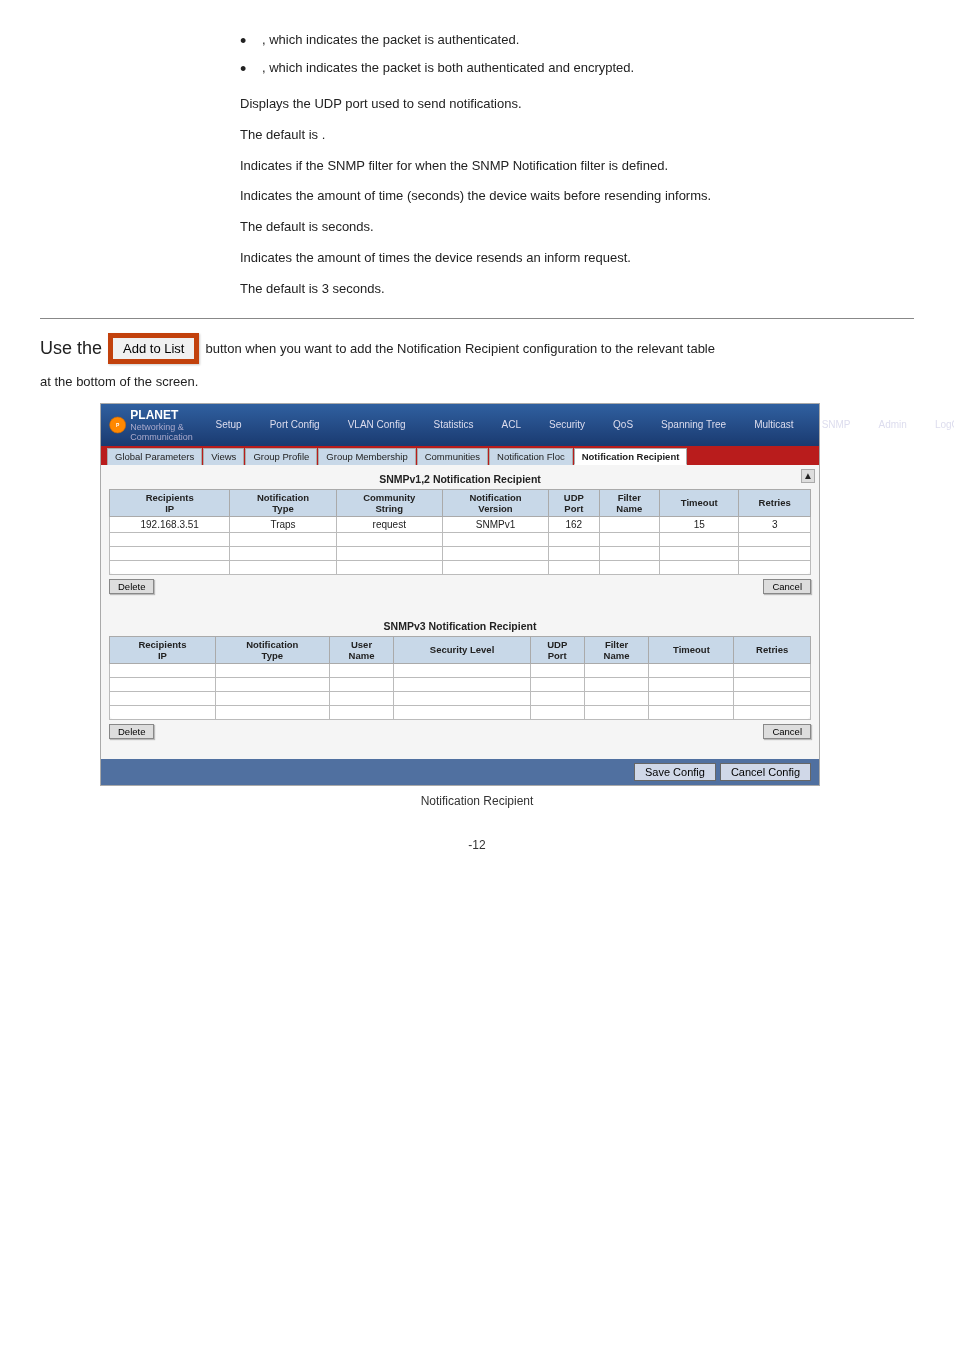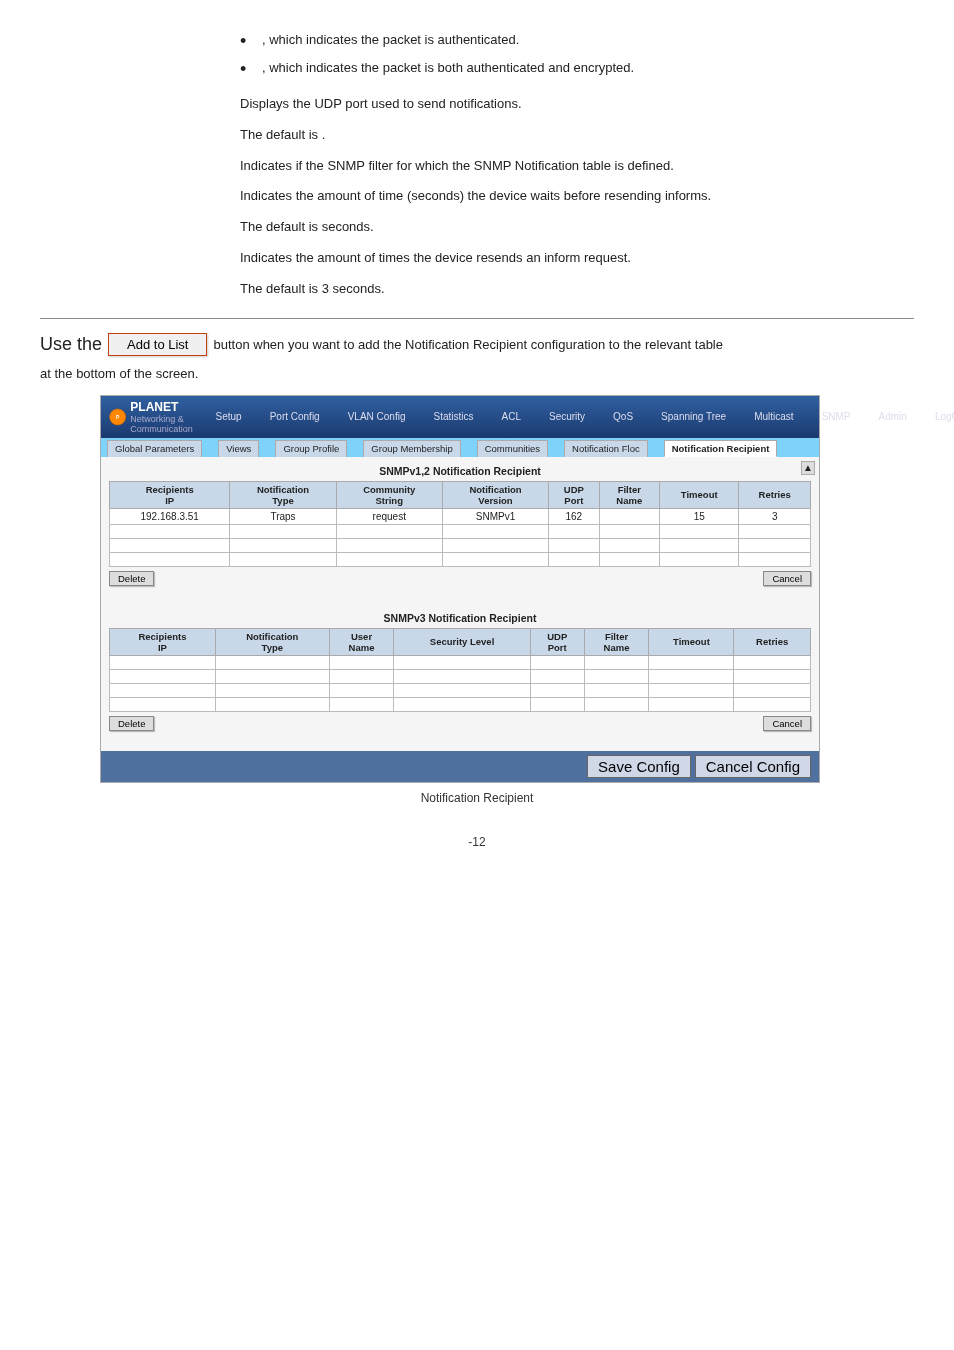--- a/index.html
+++ b/index.html
@@ -57,23 +57,23 @@
       display: flex;
       align-items: center;
       flex-wrap: wrap;
       gap: 6px;
       margin-bottom: 10px;
       font-size: 13px;
     }
 
     .add-to-list-btn {
       display: inline-block;
-      border: 1px solid #c2410c;
+      border: 5px solid #c2410c;
       background: #f0f0f0;
-      padding: 3px 18px;
+      padding: 3px 10px;
       font-size: 13px;
       font-weight: normal;
       cursor: pointer;
       box-shadow: 1px 1px 2px #ccc;
     }
 
     .use-the-label {
       font-size: 18px;
     }
 
@@ -136,25 +136,25 @@
 
     .planet-menu-item {
       color: #dde;
       font-size: 10px;
       padding: 2px 6px;
       cursor: pointer;
       white-space: nowrap;
     }
 
     .planet-tabs {
-      background: #7dd3fc;
+      background: #b91c1c;
       padding: 2px 6px 0 6px;
       display: flex;
       flex-wrap: wrap;
-      gap: 16px;
+      gap: 1px;
     }
 
     .planet-tab {
       padding: 2px 7px;
       font-size: 9.5px;
       background: #c8d8e8;
       border: 1px solid #aaa;
       border-bottom: none;
       cursor: pointer;
       color: #222;
@@ -245,21 +245,21 @@
 
     .planet-footer {
       background: #5070a0;
       padding: 4px 8px;
       display: flex;
       justify-content: flex-end;
       gap: 4px;
     }
 
     .footer-btn {
-      font-size: 15px;
+      font-size: 11px;
       padding: 2px 10px;
       border: 1px solid #666;
       background: #d0d8e8;
       cursor: pointer;
     }
 
     .caption-text {
       text-align: center;
       font-size: 12px;
       color: #333;
@@ -294,21 +294,21 @@
     </div>
   </div>
 
   <div class="info-block">
     <span>Displays the UDP port used to send notifications.</span>
   </div>
   <div class="info-block">
     <span>The default is    .</span>
   </div>
   <div class="info-block">
-    <span>Indicates if the SNMP filter for which the SNMP Notification table is defined.</span>
+    <span>Indicates if the SNMP filter for when the SNMP Notification filter is defined.</span>
   </div>
   <div class="info-block">
     <span>Indicates the amount of time (seconds) the device waits before resending informs.</span>
   </div>
   <div class="info-block">
     <span>The default is     seconds.</span>
   </div>
   <div class="info-block">
     <span>Indicates the amount of times the device resends an inform request.</span>
   </div>

